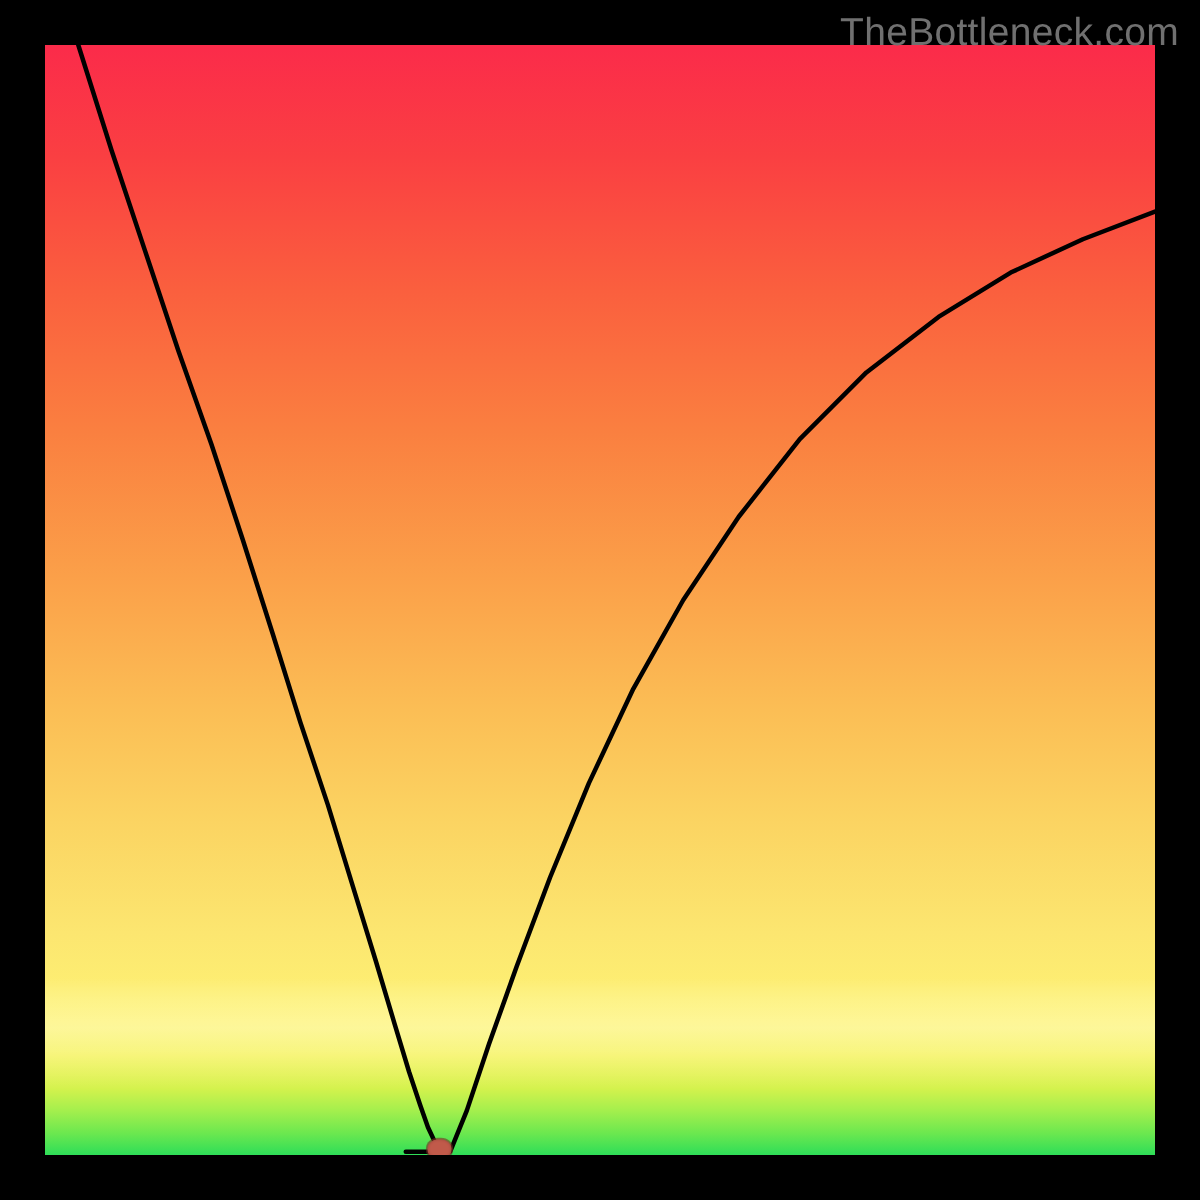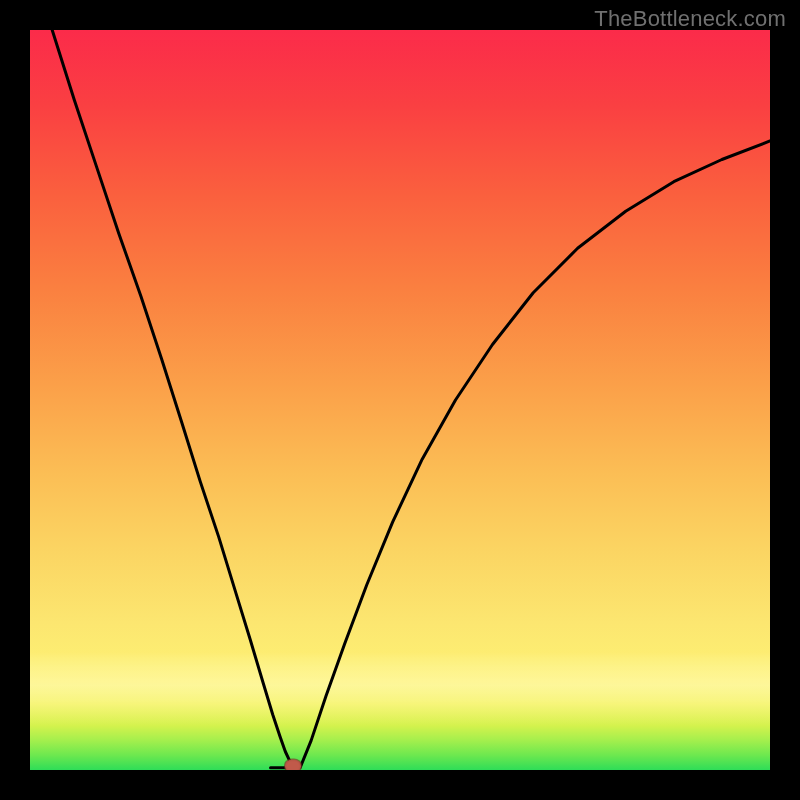--- a/index.html
+++ b/index.html
@@ -15,21 +15,21 @@
     position: relative;
     width: 800px;
     height: 800px;
     background: #000;
   }
   .watermark {
     position: absolute;
     top: 6px;
     right: 14px;
     color: #707070;
-    font-size: 22px;
+    font-size: 26px;
     font-weight: 500;
     letter-spacing: 0.2px;
     z-index: 10;
     user-select: none;
   }
   .plot-area {
     position: absolute;
     left: 30px;
     top: 30px;
     width: 740px;

